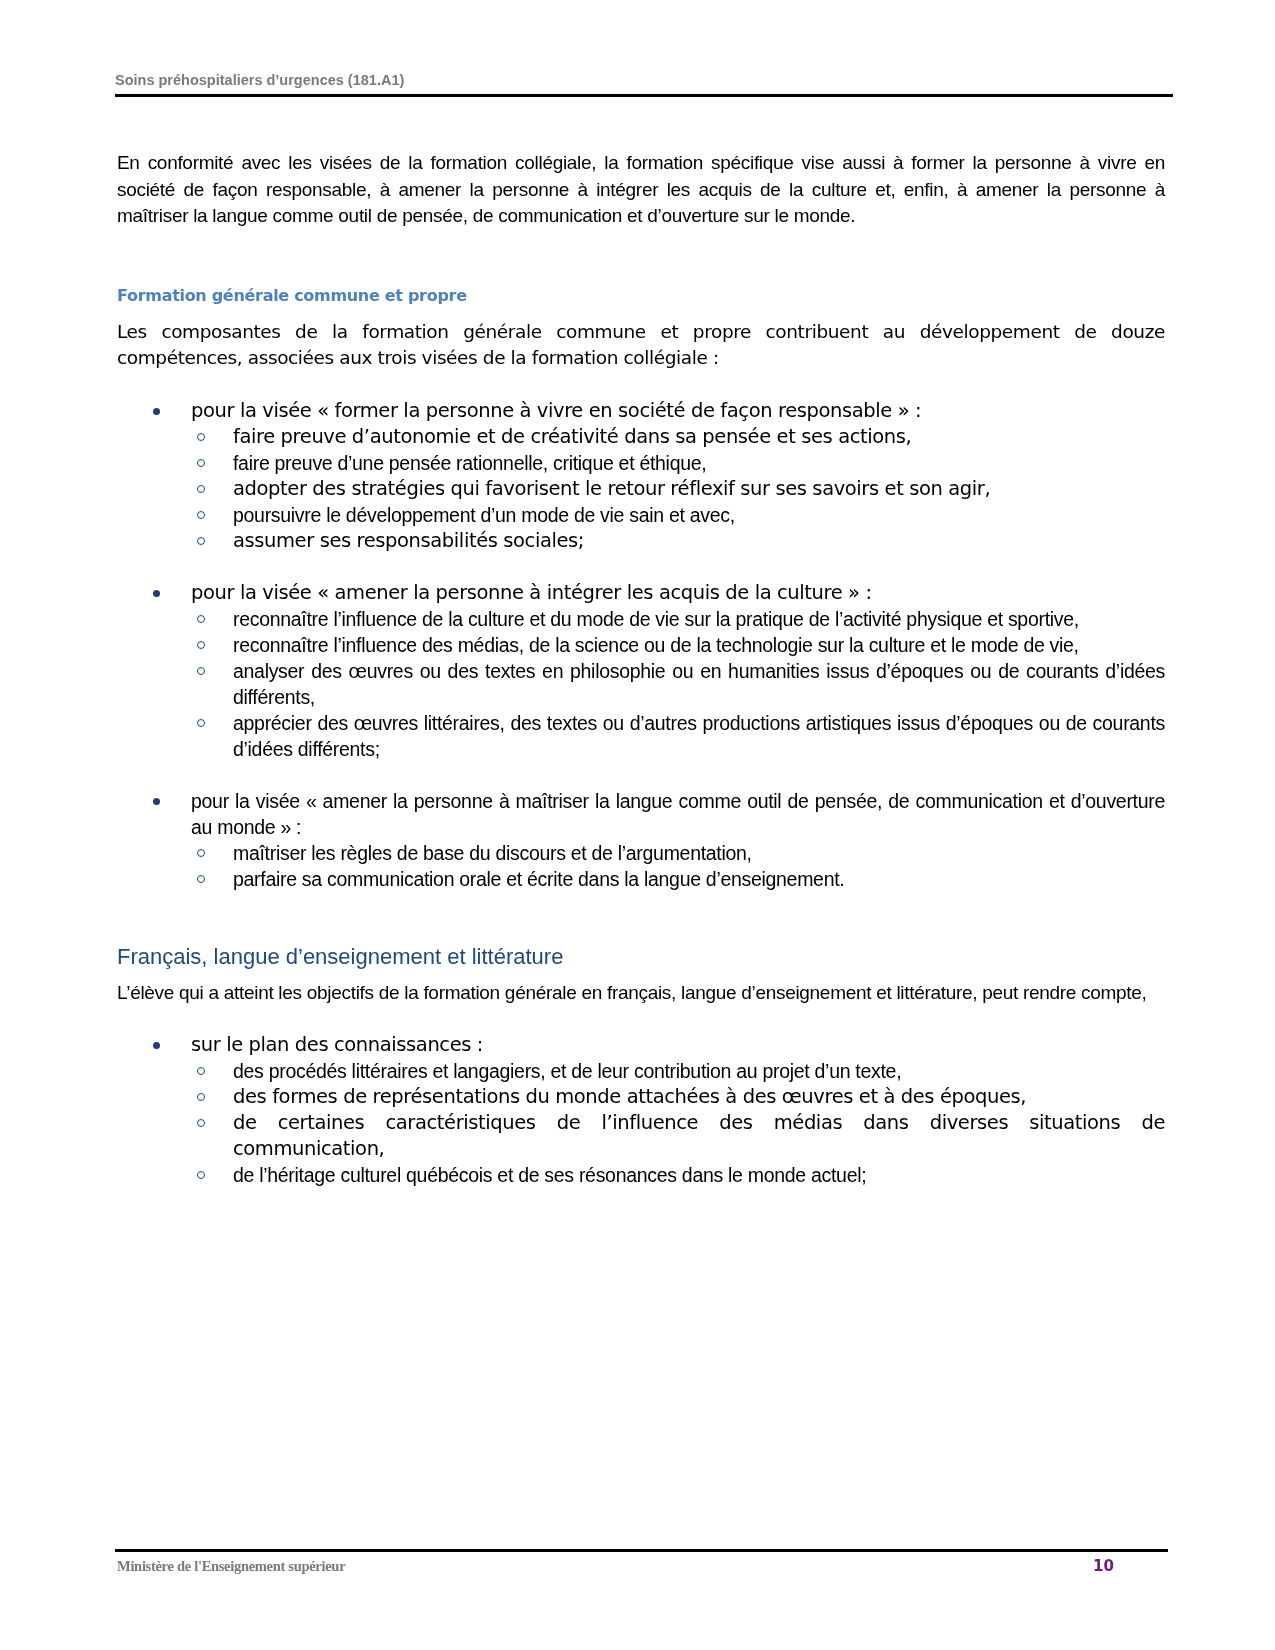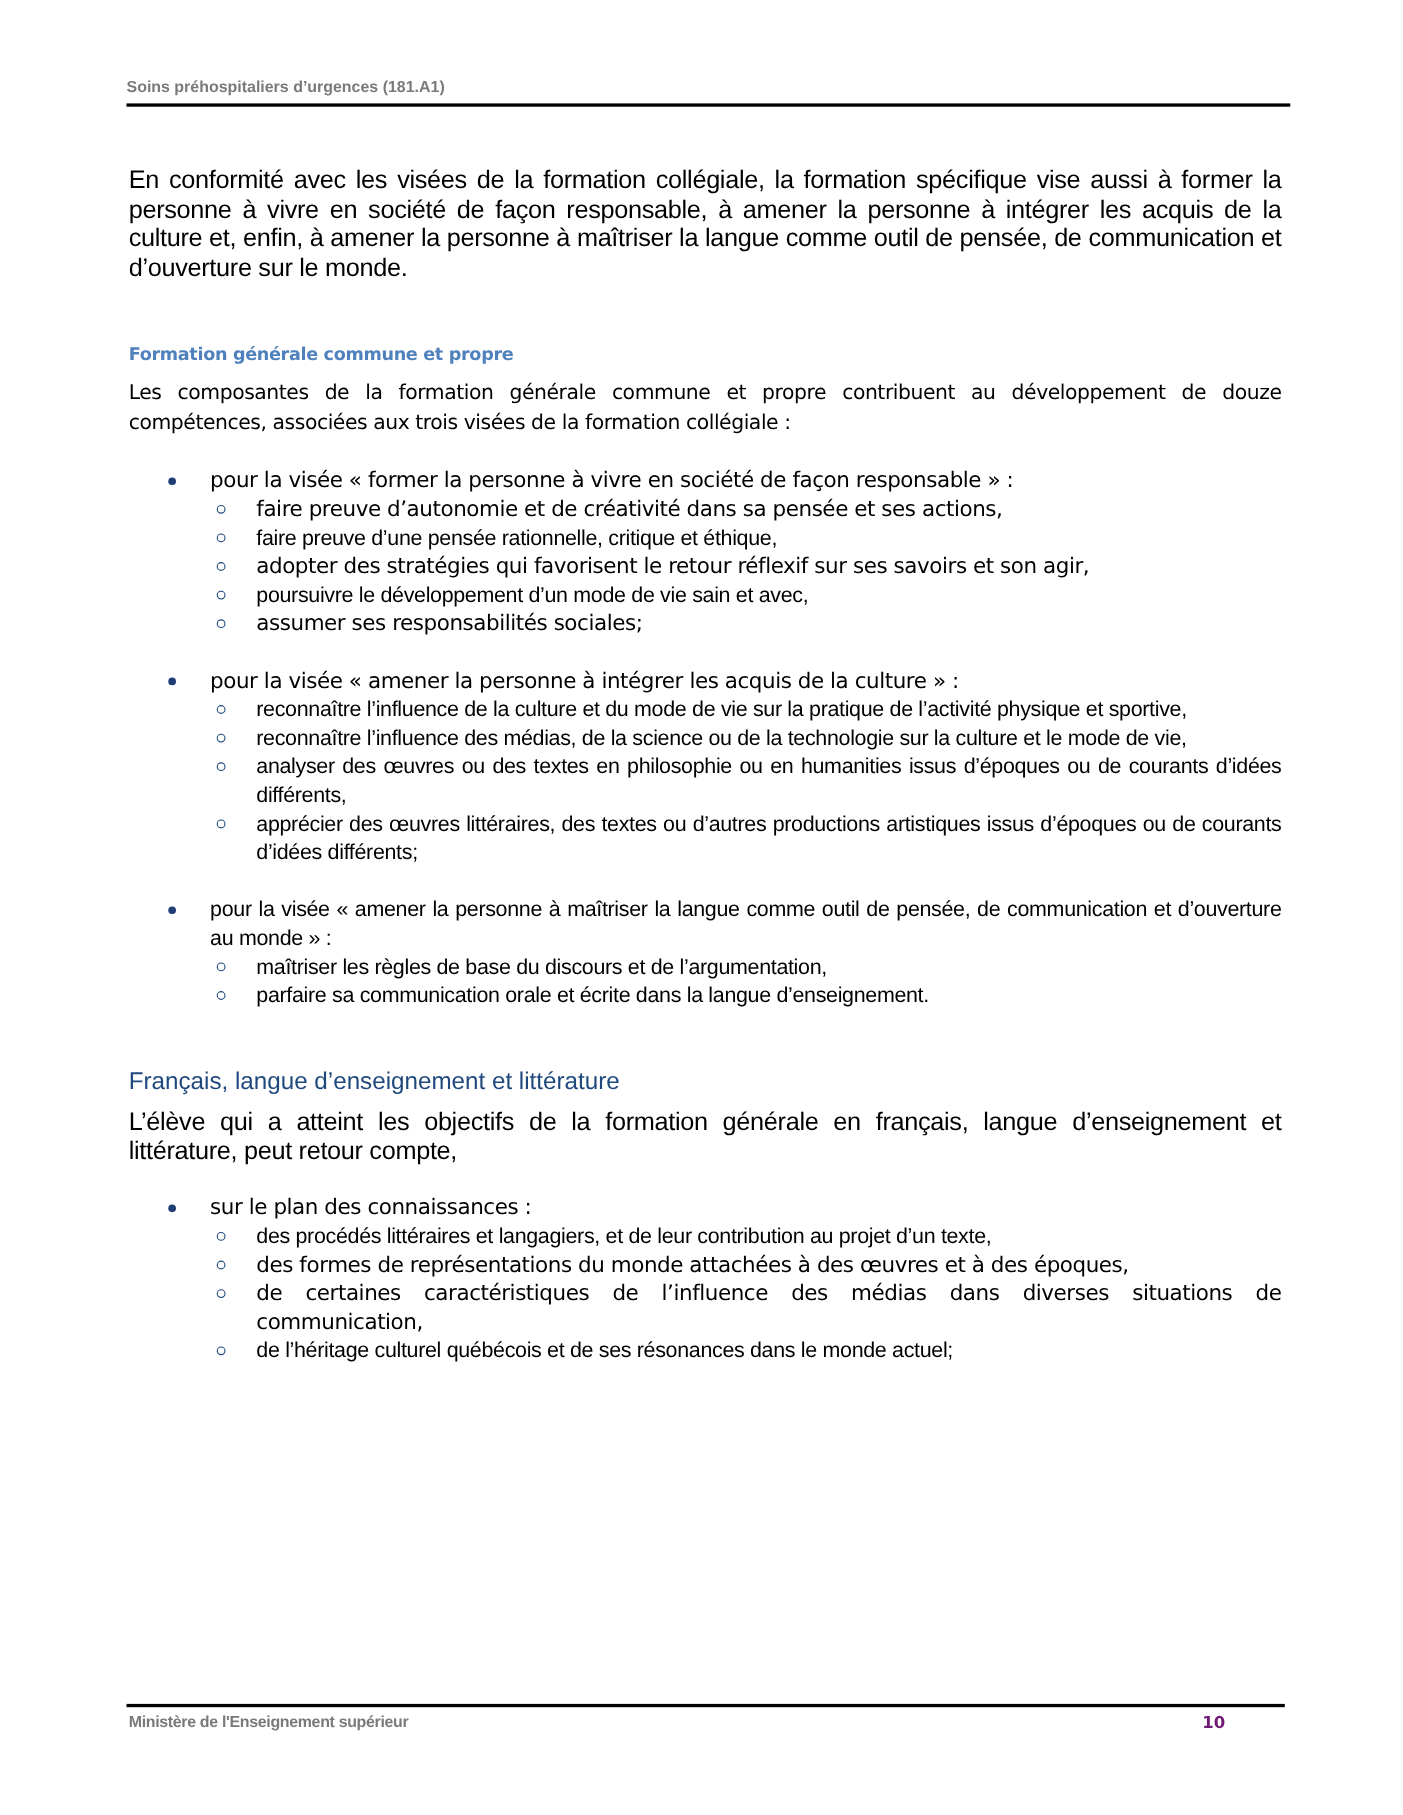--- a/index.html
+++ b/index.html
@@ -2,34 +2,34 @@
 <html><head>
 <meta charset="utf-8">
 <style>
   html, body { margin: 0; padding: 0; background: #ffffff; }
   body { width: 1275px; height: 1650px; position: relative; overflow: hidden;
          font-family: "Liberation Sans", sans-serif; color: #000; }
   .page { position: absolute; left: 0; top: 0; width: 1172px; height: 1650px; }
   .running-header { position: absolute; left: 115px; top: 72px; font-size: 14.5px; font-weight: bold; color: #7a7a7a; }
   .header-rule { position: absolute; left: 115px; top: 94px; width: 1058px; height: 3px; background: #000; }
   .content { position: absolute; left: 117px; top: 150px; width: 1048px; }
-  p { margin: 0; font-size: 23px; line-height: 26.5px; text-align: justify; }
+  p { margin: 0; font-size: 19px; line-height: 26.5px; text-align: justify; }
   .cond { font-family: "Liberation Sans", sans-serif; letter-spacing: -0.3px; }
   .djv { font-family: "DejaVu Sans", sans-serif; font-size: 18.5px; letter-spacing: -0.4px; }
   .h1 { margin: 56px 0 14px 0; font-family: "DejaVu Sans", sans-serif; font-weight: bold; font-size: 16px; color: #4f81bd; letter-spacing: -0.3px; }
   .h2 { margin: 52px 0 10px 0; font-size: 22px; color: #1f497d; font-weight: normal; }
   ul.lvl1 { list-style: none; margin: 26px 0 0 0; padding: 0; }
   ul.lvl1 > li { position: relative; padding-left: 74px; margin-bottom: 26px; }
   .b1 { position: absolute; left: 36px; top: 10px; width: 7px; height: 7px; border-radius: 50%; background: #1f3e75; }
   .li-text { font-size: 19.5px; line-height: 26px; text-align: justify; display: block; }
   ul.lvl2 { list-style: none; margin: 0; padding: 0; }
   ul.lvl2 > li { position: relative; padding-left: 42px; }
   .b2 { position: absolute; left: 6px; top: 9px; width: 8px; height: 8px; border-radius: 50%; border: 1.3px solid #1f497d; box-sizing: border-box; }
   .footer-rule { position: absolute; left: 115px; top: 1549px; width: 1053px; height: 3px; background: #000; }
-  .footer-left { position: absolute; left: 117px; top: 1558px; font-family: Liberation Sans, sans-serif; font-size: 14.5px; font-weight: bold; color: #7a7a7a; letter-spacing: -0.3px; }
+  .footer-left { position: absolute; left: 117px; top: 1558px; font-family: Liberation Serif, serif; font-size: 14.5px; font-weight: bold; color: #7a7a7a; letter-spacing: -0.3px; }
   .footer-right { position: absolute; left: 1093px; top: 1557px; font-family: "DejaVu Sans", sans-serif; font-size: 15px; font-weight: bold; color: #701a75; }
 </style>
 </head>
 <body>
 
 <div class="page">
 
   <div class="running-header">Soins préhospitaliers d’urgences (181.A1)</div>
   <div class="header-rule"></div>
 
@@ -99,21 +99,21 @@
             </li>
           <li>
               <span class="b2"></span>
               <span class="li-text cond">parfaire sa communication orale et écrite dans la langue d’enseignement.</span>
             </li>
         </ul>
       </li>
     </ul>
 
     <div class="h2">Français, langue d’enseignement et littérature</div>
-    <p class="cond">L’élève qui a atteint les objectifs de la formation générale en français, langue d’enseignement et littérature, peut retour compte,</p>
+    <p class="cond">L’élève qui a atteint les objectifs de la formation générale en français, langue d’enseignement et littérature, peut rendre compte,</p>
 
     <ul class="lvl1">
       <li>
         <span class="b1"></span>
         <span class="li-text djv">sur le plan des connaissances :</span>
         <ul class="lvl2">
           <li>
               <span class="b2"></span>
               <span class="li-text cond">des procédés littéraires et langagiers, et de leur contribution au projet d’un texte,</span>
             </li>

